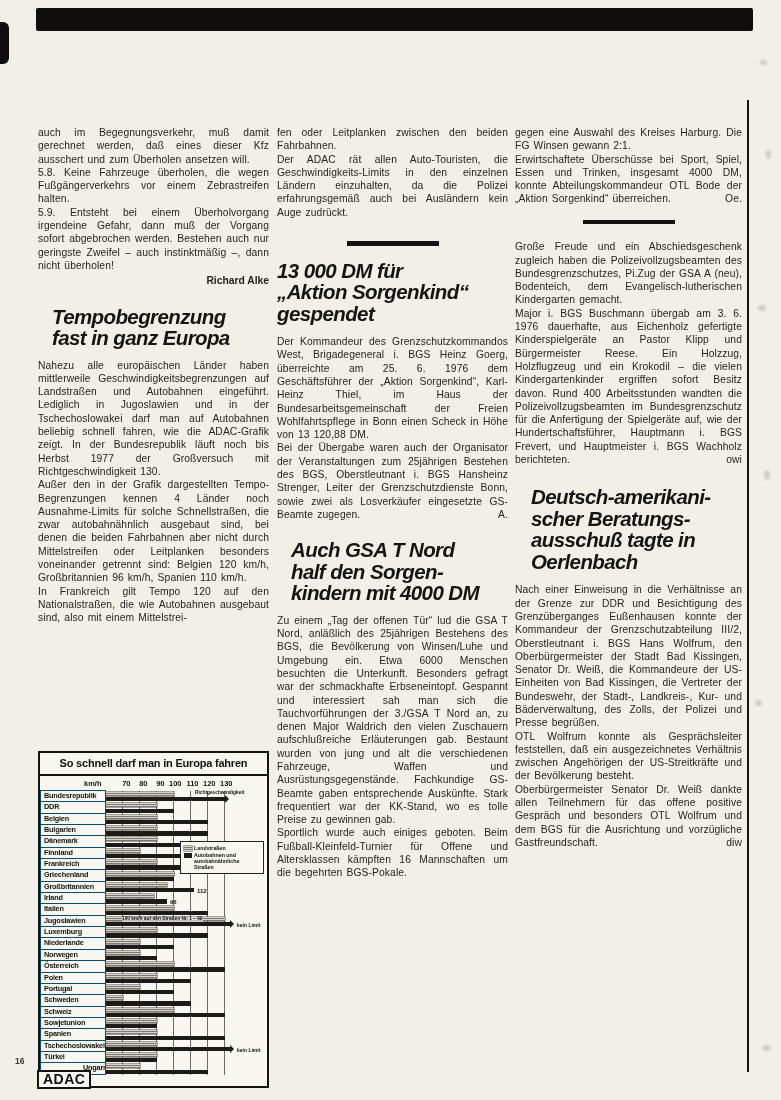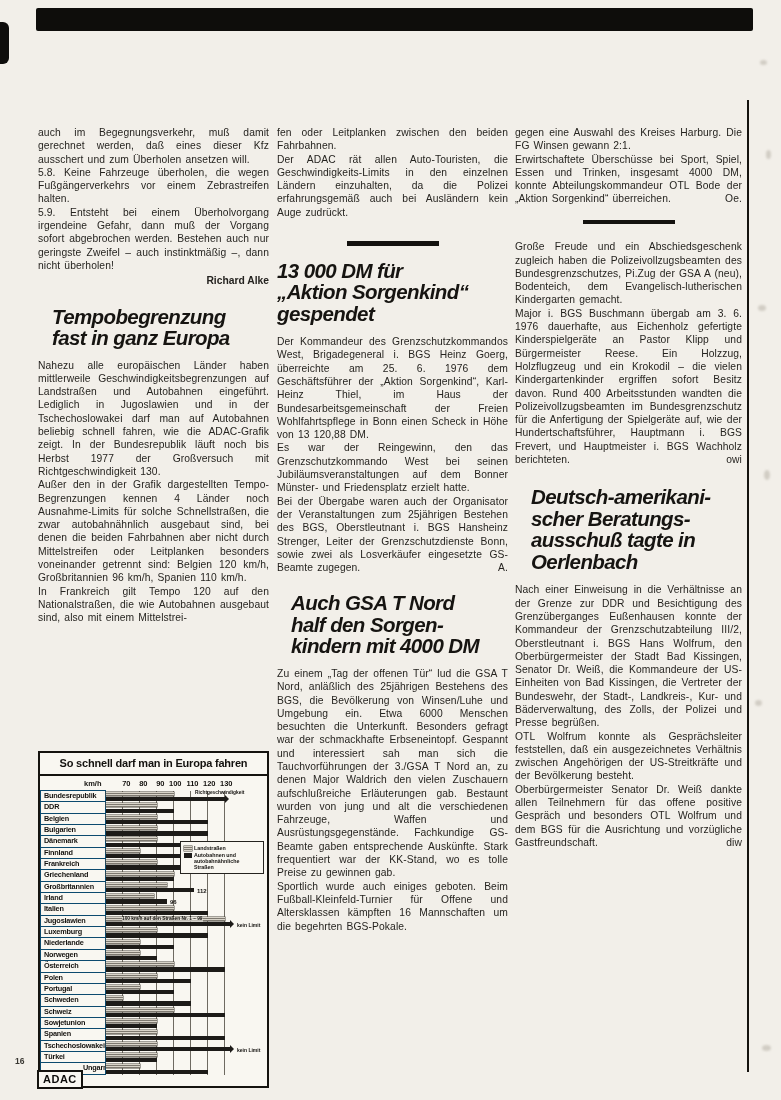--- a/index.html
+++ b/index.html
@@ -45,21 +45,21 @@
   .bar-val{position:absolute;top:6px;font-size:6px;font-weight:bold;color:#14120f;}
   .rg-note{position:absolute;left:89px;top:-1px;font-size:4.8px;font-weight:bold;white-space:nowrap;color:#14120f;}
   .kl{position:absolute;left:131px;top:6.2px;font-size:5px;font-weight:bold;white-space:nowrap;color:#14120f;}
   .bar-note{position:absolute;left:16px;top:-0.3px;font-size:4.8px;font-weight:bold;white-space:nowrap;line-height:4.8px;padding-top:0.3px;color:#14120f;background:rgba(249,247,241,.55);}
   .legend{position:absolute;right:3px;top:88px;width:76px;background:#f9f7f1;border:1px solid #25231f;padding:2px 3px;z-index:3;}
   .leg-row{display:flex;align-items:flex-start;margin:1px 0;}
   .swatch{width:8px;height:5px;margin:1px 2px 0 0;flex:none;}
   .sw-l{background:repeating-linear-gradient(to bottom,#d9d4c9 0 1px,#7e7970 1px 2px);box-shadow:0 0 0 .5px #4a463f;}
   .sw-a{background:#1d1b18;}
   .leg-text{font-size:5.3px;font-weight:bold;line-height:6px;color:#14120f;}
-  .adac{position:absolute;left:-3px;bottom:-3px;background:#f9f7f1;border:2.5px solid #15130f;font-size:11px;font-weight:bold;letter-spacing:.5px;line-height:13px;padding:1px 4px;z-index:4;color:#0e0d0b;}
+  .adac{position:absolute;left:-3px;bottom:-3px;background:#f9f7f1;border:2.5px solid #15130f;font-size:14px;font-weight:bold;letter-spacing:.5px;line-height:13px;padding:1px 4px;z-index:4;color:#0e0d0b;}
 
   
   .speck{position:absolute;background:#aaa498;border-radius:50%;filter:blur(1px);opacity:.45;}
 </style>
 </head>
 <body>
 
 <div class="page">
 
   <div class="topbar"></div>
@@ -283,21 +283,20 @@
   </div>
 
   <div class="col col2">
     <p class="body"><span>fen oder Leitplanken zwischen den beiden Fahrbahnen.</span></p>
     <p class="body"><span>Der ADAC rät allen Auto-Touristen, die Geschwindigkeits-Limits in den einzelnen Ländern einzuhalten, da die Polizei erfahrungsgemäß auch bei Ausländern kein Auge zudrückt.</span></p>
     <div class="divider"></div>
     <h2 class="headline h-mid">13 000 DM für
 „Aktion Sorgenkind“
 gespendet</h2>
     <p class="body"><span>Der Kommandeur des Grenzschutzkommandos West, Brigadegeneral i. BGS Heinz Goerg, überreichte am 25. 6. 1976 dem Geschäftsführer der „Aktion Sorgenkind“, Karl-Heinz Thiel, im Haus der Bundesarbeitsgemeinschaft der Freien Wohlfahrtspflege in Bonn einen Scheck in Höhe von 13 120,88 DM.</span></p>
-    <p class="body"><span>Es war der Reingewinn, den das Grenzschutzkommando West bei seinen Jubiläumsveranstaltungen auf dem Bonner Münster- und Friedensplatz erzielt hatte.</span></p>
     <p class="body"><span>Bei der Übergabe waren auch der Organisator der Veranstaltungen zum 25jährigen Bestehen des BGS, Oberstleutnant i. BGS Hansheinz Strenger, Leiter der Grenzschutzdienste Bonn, sowie zwei als Losverkäufer eingesetzte GS-Beamte zugegen.</span><span class="sig">A.</span></p>
     <h2 class="headline h-col1">Auch GSA T Nord
 half den Sorgen-
 kindern mit 4000 DM</h2>
     <p class="body"><span>Zu einem „Tag der offenen Tür“ lud die GSA T Nord, anläßlich des 25jährigen Bestehens des BGS, die Bevölkerung von Winsen/Luhe und Umgebung ein. Etwa 6000 Menschen besuchten die Unterkunft. Besonders gefragt war der schmackhafte Erbseneintopf. Gespannt und interessiert sah man sich die Tauchvorführungen der 3./GSA T Nord an, zu denen Major Waldrich den vielen Zuschauern aufschlußreiche Erläuterungen gab. Bestaunt wurden von jung und alt die verschiedenen Fahrzeuge, Waffen und Ausrüstungsgegenstände. Fachkundige GS-Beamte gaben entsprechende Auskünfte. Stark frequentiert war der KK-Stand, wo es tolle Preise zu gewinnen gab.</span></p>
     <p class="body"><span>Sportlich wurde auch einiges geboten. Beim Fußball-Kleinfeld-Turnier für Offene und Altersklassen kämpften 16 Mannschaften um die begehrten BGS-Pokale.</span></p>
   </div>
 
   <div class="col col3">
     <p class="body"><span>gegen eine Auswahl des Kreises Harburg. Die FG Winsen gewann 2:1.</span></p>

